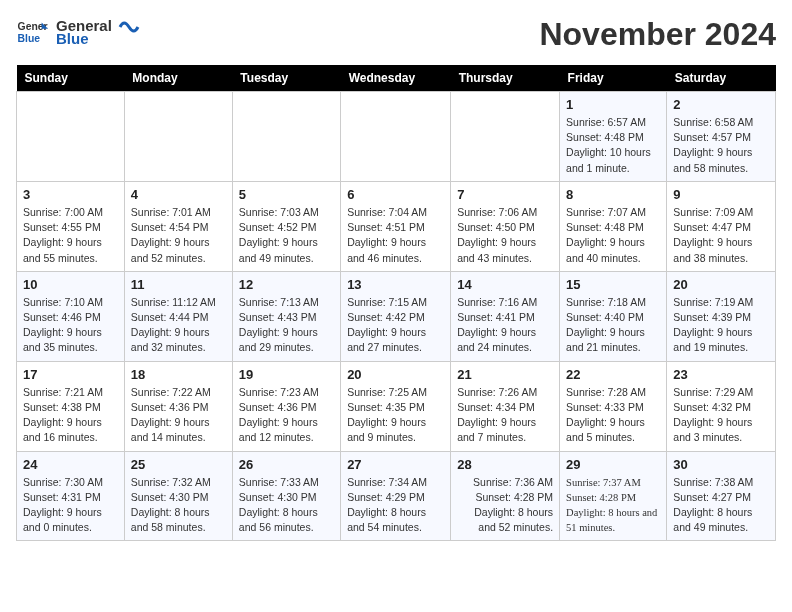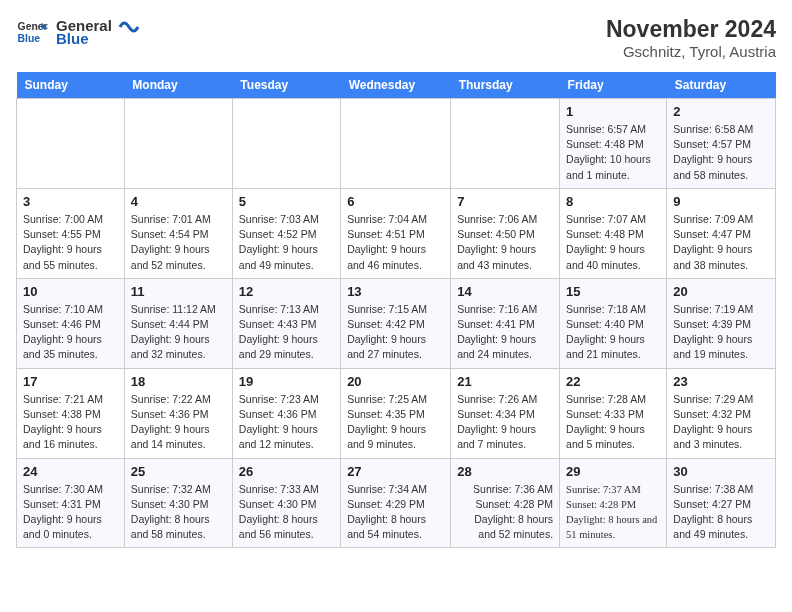--- a/index.html
+++ b/index.html
@@ -22,35 +22,35 @@
       gap: 4px;
     }
     .logo-icon {
       width: 32px;
       height: 32px;
     }
     .title-section {
       text-align: right;
     }
     .month-title {
-      font-size: 23px;
+      font-size: 32px;
       font-weight: bold;
       color: #333;
     }
     .location-subtitle {
       font-size: 15px;
       color: #555;
     }
     .calendar-table {
       width: 100%;
       border-collapse: collapse;
       font-size: 11px;
     }
     .calendar-table thead tr th {
-      background-color: #3b82f6;
+      background-color: #000000;
       color: #fff;
       text-align: left;
       padding: 6px 8px;
       font-size: 12px;
       font-weight: bold;
     }
     .calendar-table tbody tr td {
       border: 1px solid #ccc;
       vertical-align: top;
       padding: 5px 6px;
@@ -92,21 +92,20 @@
     <div style="margin-left:4px;">
       <div style="font-size:15px;font-weight:bold;color:#333;">General</div>
       <div style="font-size:15px;font-weight:bold;color:#1a5fb4;margin-top:-4px;">Blue</div>
     </div>
     <svg width="22" height="20" viewBox="0 0 22 20" style="margin-left:2px;margin-top:-10px;">
       <path d="M2 10 Q6 2 11 10 Q16 18 20 10" stroke="#1a5fb4" stroke-width="3" fill="none"></path>
     </svg>
   </div>
   <div class="title-section">
     <div class="month-title">November 2024</div>
-    <div class="location-subtitle">Gschnitz, Tyrol, Austria</div>
   </div>
 </div>
 
 <table class="calendar-table">
   <thead>
     <tr>
     <th>Sunday</th>
         <th>Monday</th>
         <th>Tuesday</th>
         <th>Wednesday</th>

